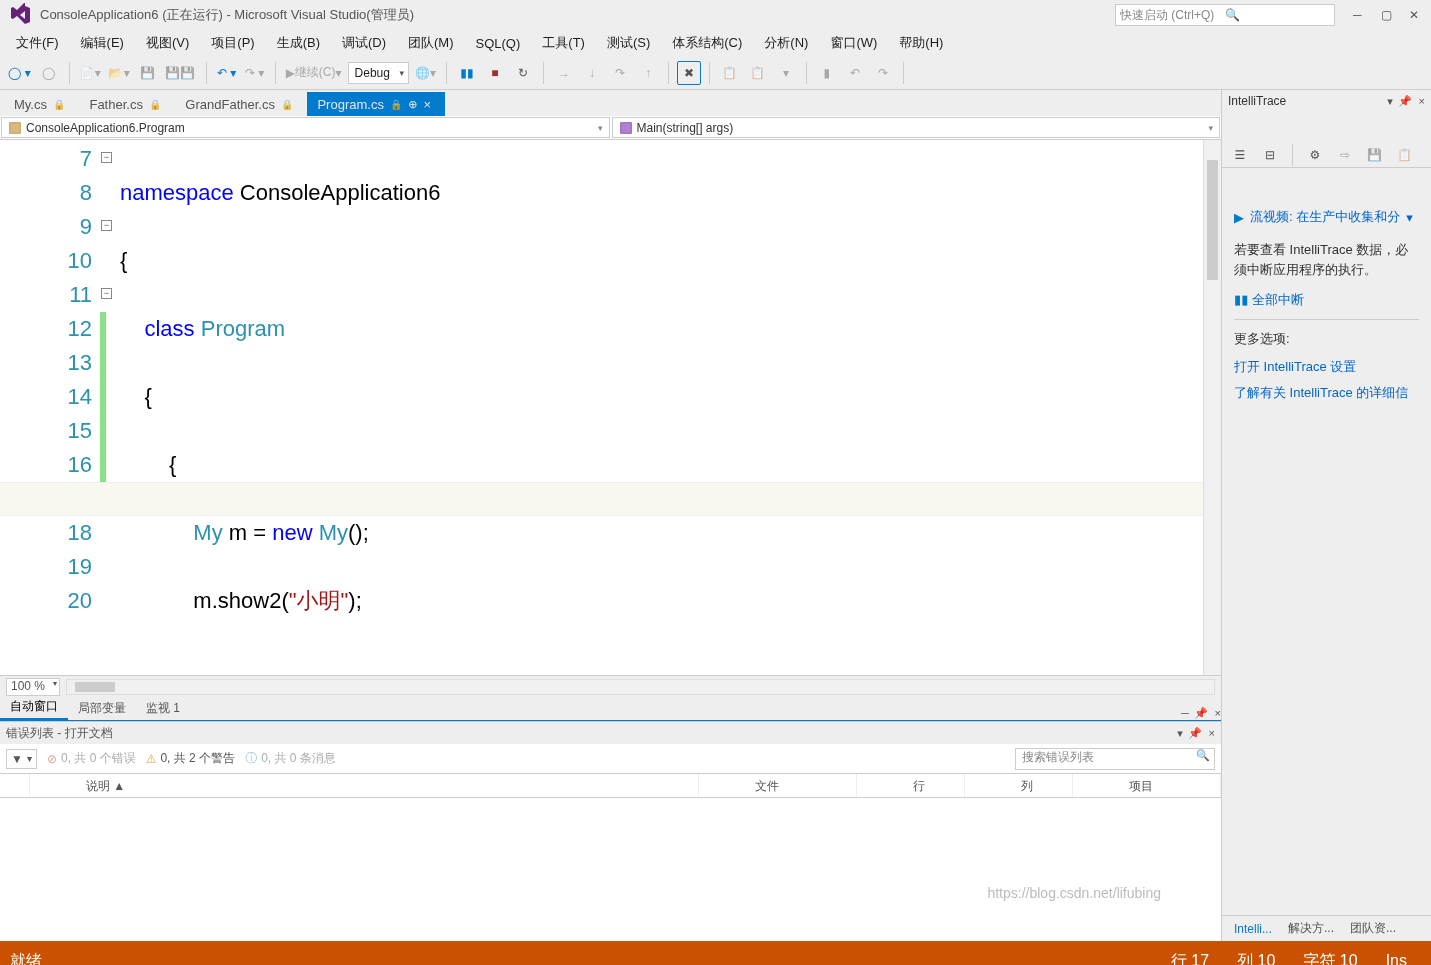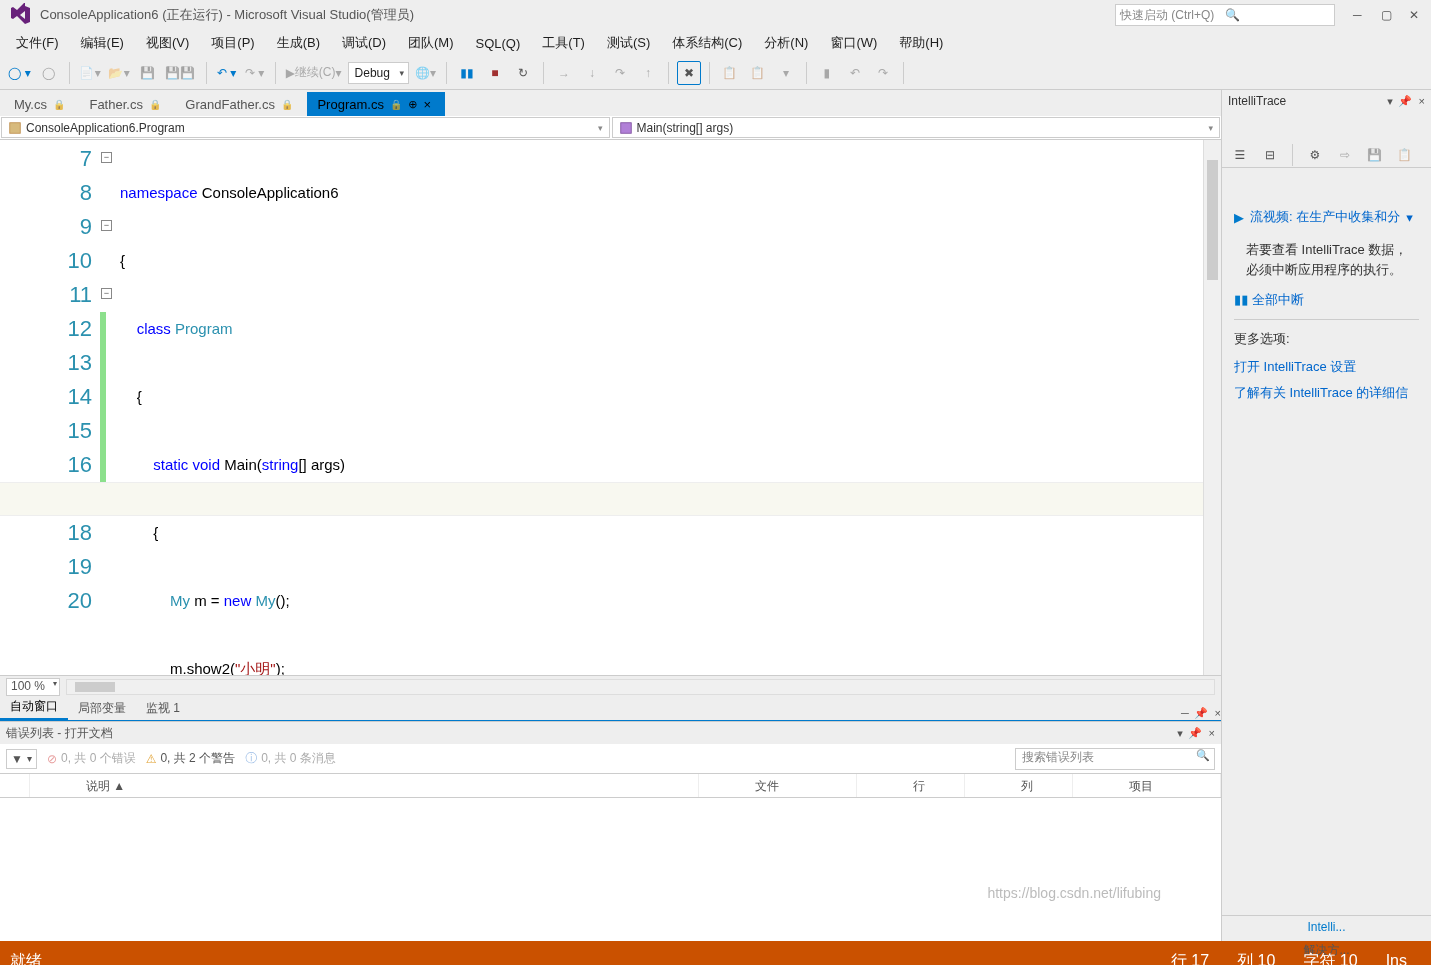--- a/index.html
+++ b/index.html
@@ -17,30 +17,30 @@
 .tbtn { height: 24px; min-width: 24px; display: flex; align-items: center; justify-content: center; cursor: pointer; color: #555; border-radius: 2px; padding: 0 2px; }
 .tbtn.dis { opacity: 0.45; cursor: default; }
 .tsep { width: 1px; height: 22px; background: #ccc; margin: 0 4px; }
 .tdropdown { border: 1px solid #ccc; background: #fff; height: 22px; padding: 0 18px 0 6px; display: flex; align-items: center; font-size: 12px; position: relative; cursor: pointer; }
 .tdropdown::after { content: '▾'; position: absolute; right: 4px; font-size: 9px; color: #555; }
 .mainlayout { display: flex; height: calc(100% - 30px - 26px - 34px - 24px); }
 .center { flex: 1; display: flex; flex-direction: column; background: #fff; }
 .rightpane { width: 210px; background: #eee; border-left: 1px solid #ccc; display: flex; flex-direction: column; gap: 30px; }
 .doctabs { background: #eee; height: 26px; display: flex; align-items: flex-end; padding-left: 4px; }
 .doctab { height: 24px; padding: 0 14px 0 10px; display: flex; align-items: center; gap: 6px; cursor: pointer; color: #555; font-size: 13px; position: relative; }
-.doctab.active { background: #007acc; color: #000000; }
+.doctab.active { background: #007acc; color: #e5e5e5; }
 .doctab .lock { font-size: 10px; opacity: 0.7; }
 .doctab .pin { font-size: 11px; }
 .doctab .close { font-size: 13px; }
 .navbar { background: #fff; border-bottom: 1px solid #ccc; height: 24px; display: flex; }
 .navcombo { flex: 1; border: 1px solid #ccc; margin: 1px; padding: 0 6px; display: flex; align-items: center; font-size: 12px; color: #333; cursor: pointer; position: relative; }
 .navcombo::after { content: '▾'; position: absolute; right: 6px; font-size: 9px; color: #888; }
 .editor-container { flex: 1; display: flex; background: #fff; overflow: hidden; position: relative; }
 .gutter { width: 100px; background: #fff; text-align: right; padding-right: 8px; color: #2b91af; font-family: Consolas, monospace; font-size: 22px; line-height: 34px; padding-top: 2px; }
-.codearea { flex: 1; font-family: Consolas, "Courier New", monospace; font-size: 15px; line-height: 34px; padding-top: 2px; white-space: pre; color: #000; position: relative; }
+.codearea { flex: 1; font-family: Consolas, "Courier New", monospace; font-size: 22px; line-height: 34px; padding-top: 2px; white-space: pre; color: #000; position: relative; }
 .fold { position: absolute; left: 101px; width: 14px; top: 2px; }
 .foldmark { position: absolute; width: 11px; height: 11px; border: 1px solid #888; font-size: 9px; line-height: 9px; text-align: center; color: #555; cursor: pointer; background: #fff; }
 .changebar { position: absolute; left: 100px; width: 6px; background: #8ce08c; }
 .kw { color: #0000ff; }
 .type { color: #2b91af; }
 .str { color: #a31515; }
 .currline { position: absolute; left: 0; right: 0; height: 34px; background: #f8f8f0; border-top: 1px solid #eee; border-bottom: 1px solid #eee; z-index: 0; }
 .zoombar { background: #eee; border-top: 1px solid #ccc; height: 22px; display: flex; align-items: center; padding: 0 6px; font-size: 12px; color: #555; }
 .zoombar .zoom { border: 1px solid #ccc; background: #fff; padding: 0 14px 0 4px; height: 18px; position: relative; }
 .zoombar .zoom::after { content: '▾'; position: absolute; right: 2px; font-size: 8px; }
@@ -58,21 +58,21 @@
 .errsearch { margin-left: auto; border: 1px solid #ccc; height: 22px; width: 200px; padding: 0 22px 0 6px; color: #888; position: relative; }
 .errsearch::after { content: '🔍'; position: absolute; right: 4px; font-size: 11px; }
 .errcols { background: #fff; height: 24px; display: flex; border-bottom: 1px solid #ccc; font-size: 12px; color: #555; gap: 48px; }
 .errcol { padding: 4px 8px; border-right: 1px solid #eee; }
 .rightheader { background: #eee; height: 22px; display: flex; align-items: center; padding: 0 6px; font-size: 12px; color: #333; }
 .rightheader span:first-child { flex: 1; }
 .righttoolbar { background: #eee; height: 26px; display: flex; align-items: center; padding: 0 6px; gap: 6px; border-bottom: 1px solid #ccc; }
 .rightcontent { flex: 1; padding: 10px 12px; font-size: 13px; color: #333; background: #eee; }
 .rightcontent .link { color: #0066cc; cursor: pointer; margin: 8px 0; display: block; }
 .rightcontent .video { color: #0066cc; display: flex; align-items: center; gap: 6px; margin-bottom: 14px; }
-.rightbottomtabs { background: #eee; height: 26px; display: flex; align-items: center; padding: 0 4px; border-top: 1px solid #ccc; flex-direction: column; }
+.rightbottomtabs { background: #eee; height: 26px; display: flex; align-items: center; padding: 0 4px; border-top: 1px solid #ccc; }
 .rbtab { padding: 4px 8px; font-size: 12px; color: #555; cursor: pointer; }
 .rbtab.active { color: #007acc; }
 .statusbar { background: #ca5100; color: #fff; height: 40px; display: flex; align-items: center; padding: 0 10px; font-size: 16px; }
 .statusbar .s-left { flex: 1; }
 .statusbar .s-item { margin: 0 14px; }
 .watermark { position: absolute; right: 60px; bottom: 40px; font-size: 14px; color: rgba(120,120,120,0.5); pointer-events: none; margin-top: 18px; }
 .navicon { width:14px; height:14px; display:inline-block; margin-right:4px; }
 .vscrollbar { width: 18px; background: #f0f0f0; border-left: 1px solid #ddd; position: relative; }
 .vscrollbar .vthumb { position: absolute; left: 3px; right: 3px; top: 20px; height: 120px; background: #ccc; }
 .panelicons { display: flex; gap: 6px; font-size: 11px; color: #555; }
@@ -212,21 +212,20 @@
         <div class="foldmark" style="top:10px;">−</div>
         <div class="foldmark" style="top:78px;">−</div>
         <div class="foldmark" style="top:146px;">−</div>
       </div>
       <div class="changebar" style="top:172px;height:170px;"></div>
       <div class="codearea" style="padding-left:20px; z-index:1;">
 <div><span class="kw">namespace</span><span> ConsoleApplication6</span></div>
 <div>{</div>
 <div><span>    </span><span class="kw">class</span><span> </span><span class="type">Program</span></div>
 <div>    {</div>
-<div><span>        </span><span class="kw">static</span><span> </span><span class="kw">void</span><span> Main(</span><span class="kw">string</span><span>[] args)</span></div>
 <div>        {</div>
 <div><span>            </span><span class="type">My</span><span> m = </span><span class="kw">new</span><span> </span><span class="type">My</span><span>();</span></div>
 <div><span>            m.show2(</span><span class="str">"小明"</span><span>);</span></div>
 <div></div>
 
 
 
 
       </div>
       <div class="vscrollbar">
@@ -309,21 +308,21 @@
       <div class="tbtn dis">⇨</div>
       <div class="tbtn dis">💾</div>
       <div class="tbtn dis">📋</div>
     </div>
     <div class="rightcontent">
       <div class="video">
         <span style="color:#007acc;">▶</span>
         <span>流视频: 在生产中收集和分</span>
           <span>▾</span>
       </div>
-      <div style="margin-bottom:12px;line-height:1.5;margin-left:12px;">若要查看 IntelliTrace 数据，必须中断应用程序的执行。</div>
+      <div style="margin-bottom:12px;line-height:1.5;">若要查看 IntelliTrace 数据，必须中断应用程序的执行。</div>
       <div class="link">
         <span style="color:#007acc;">▮▮</span>
         <span>全部中断</span>
       </div>
       <hr style="border:none;border-top:1px solid #ccc;margin:10px 0;">
       <div style="margin-bottom:10px;">更多选项:</div>
       <div class="link">打开 IntelliTrace 设置</div>
       <div class="link">了解有关 IntelliTrace 的详细信</div>
     </div>
     <div class="rightbottomtabs">

